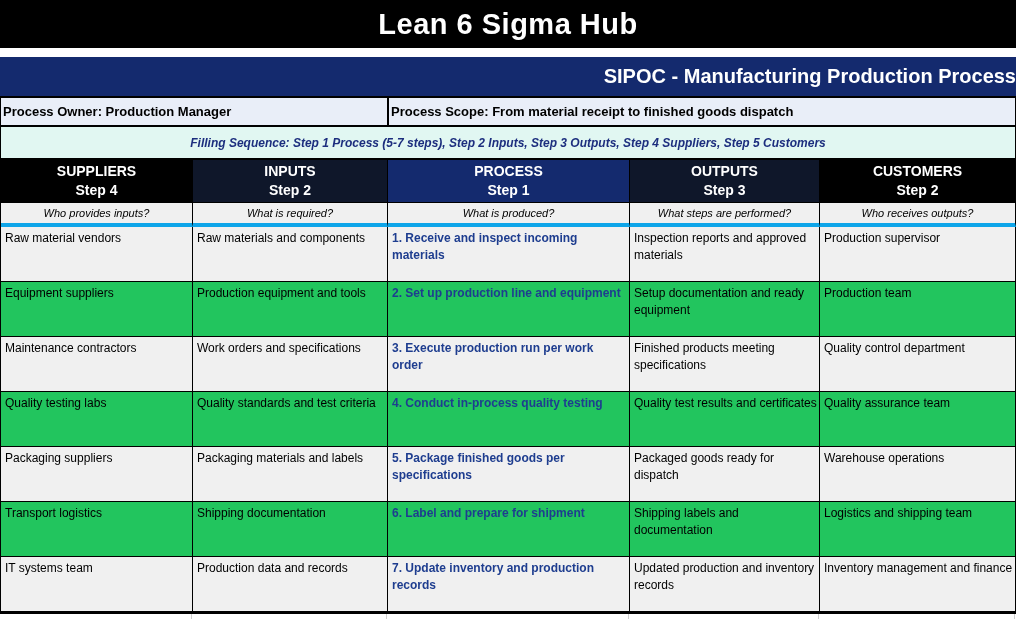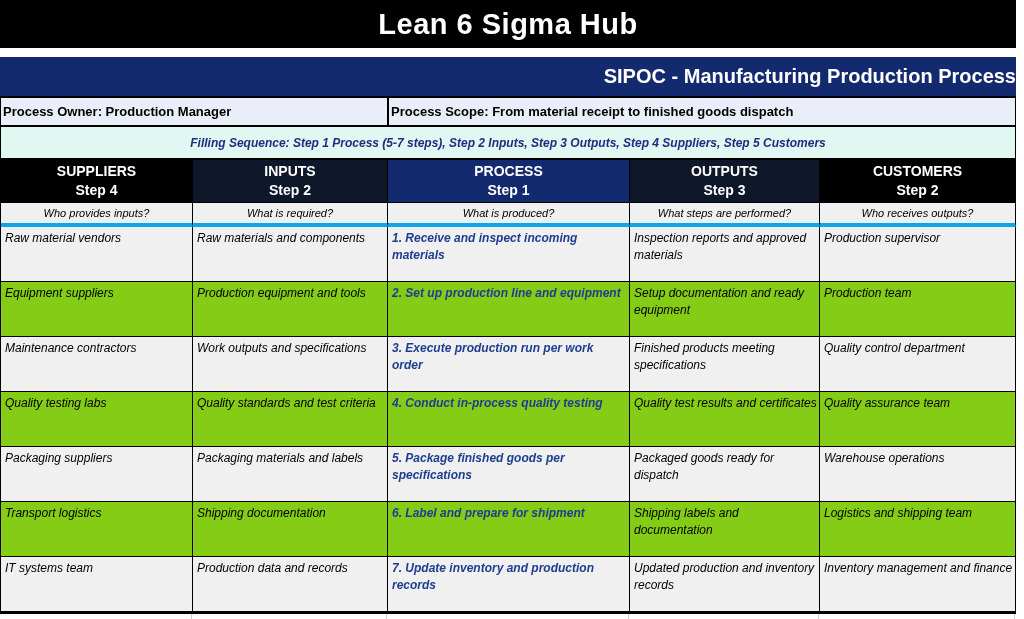--- a/index.html
+++ b/index.html
@@ -63,24 +63,24 @@
   
   .subheader-row > div {
     height:25px; background:#f0f0f0; font-style:italic; font-size:11px;
     display:flex; align-items:center; justify-content:center; text-align:center;
     border-bottom:4px solid #0ea5e9; border-top:1px solid #000;
   }
 
   
   .body-row > div {
     height:55px; font-size:12px; line-height:17px;
-    padding:3px 2px 0 4px; border-bottom:1px solid #000;font-style:italic;
+    padding:3px 2px 0 4px; border-bottom:1px solid #000;
   }
   .body-row.odd  > div { background:#f0f0f0; }
-  .body-row.even > div { background:#84cc16; }
+  .body-row.even > div { background:#22c55e; }
   .process-cell { font-weight:bold; color:#1e3d8f; font-size:11.5px; }
   .table-body { border-bottom:2px solid #000; }
 
   
   .bottom-sliver { border-left:none; }
   .bottom-sliver > div { height:10px; background:#ffffff; border-right:1px solid #cfcfcf; }
 </style>
 </head>
 <body>
 
@@ -147,21 +147,21 @@
     <div class="grid body-row even">
       <div>Equipment suppliers</div>
       <div>Production equipment and tools</div>
       <div class="process-cell">2. Set up production line and equipment</div>
       <div>Setup documentation and ready equipment</div>
       <div>Production team</div>
     </div>
 
     <div class="grid body-row odd">
       <div>Maintenance contractors</div>
-      <div>Work outputs and specifications</div>
+      <div>Work orders and specifications</div>
       <div class="process-cell">3. Execute production run per work order</div>
       <div>Finished products meeting specifications</div>
       <div>Quality control department</div>
     </div>
 
     <div class="grid body-row even">
       <div>Quality testing labs</div>
       <div>Quality standards and test criteria</div>
       <div class="process-cell">4. Conduct in-process quality testing</div>
       <div>Quality test results and certificates</div>

